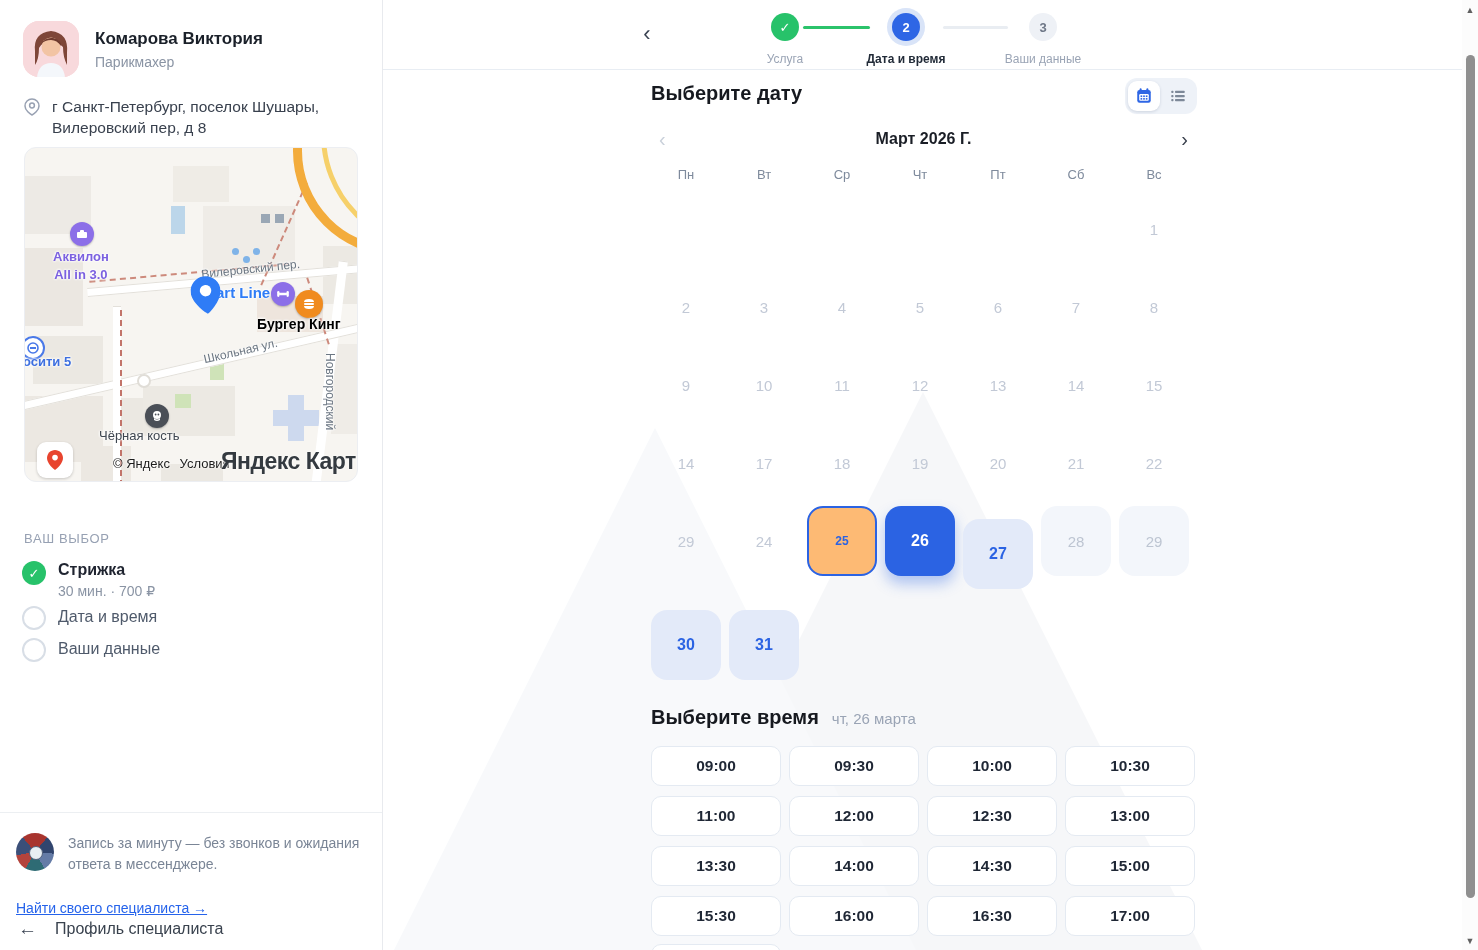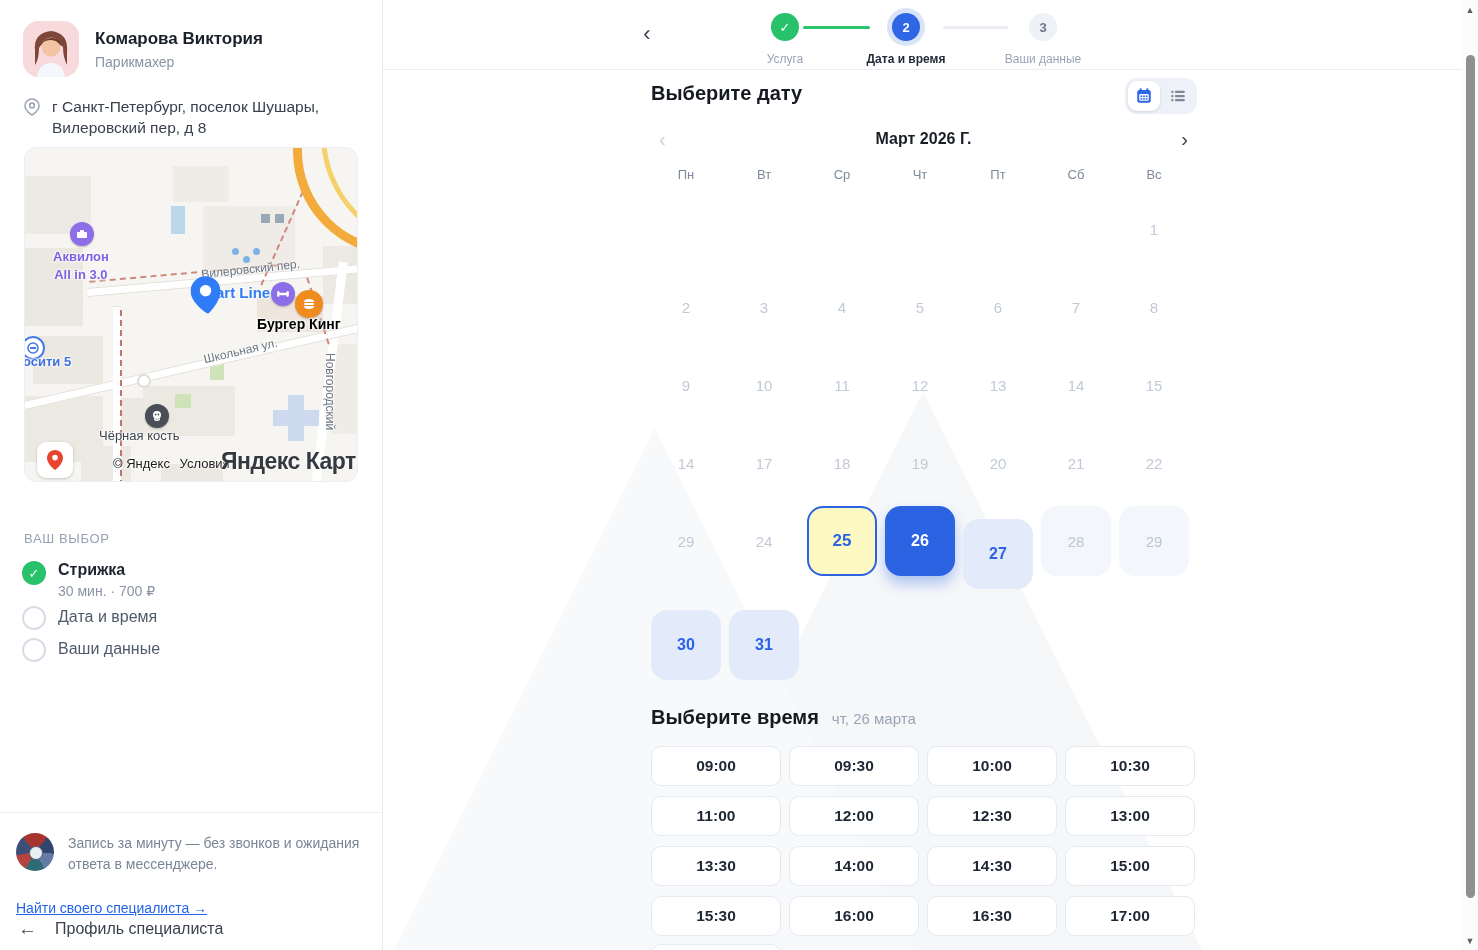--- a/index.html
+++ b/index.html
@@ -110,21 +110,21 @@
   .month-label { font-size:16px; font-weight:700; color:#1A1E26; }
 
   .weekdays { position:absolute; left:268px; top:167px; display:grid;
     grid-template-columns:repeat(7,70px); gap:8px; z-index:2; }
   .wd { text-align:center; font-size:13px; color:#7E8A9C; }
   .days { position:absolute; left:268px; top:194px; display:grid;
     grid-template-columns:repeat(7,70px); gap:8px; z-index:2; }
   .day { width:70px; height:70px; border-radius:16px; display:flex; align-items:center;
     justify-content:center; font-size:15px; color:#C2C9D6; }
   .day.empty { visibility:hidden; }
-  .day.outlined { background:#fef9c3; border:2px solid #2B63E3; color:#2B63E3; font-weight:700; font-size:17px; cursor:pointer; }
+  .day.outlined { background:#fdba74; border:2px solid #2B63E3; color:#2B63E3; font-weight:700; font-size:12px; cursor:pointer; }
   .day.selected { background:#2B63E3; color:#fff; font-weight:700; font-size:16px;
     box-shadow:0 8px 14px rgba(43,99,227,.35); cursor:pointer; }
   .day.available { background:#E3EAF9; color:#2B63E3; font-weight:700; font-size:16px; cursor:pointer;margin-top:13px; }
   .day.dimmed { background:#F3F6FB; color:#BDC5D2; }
 
   .note { position:absolute; left:268px; top:669px; font-size:14.5px; color:#8C96A8; z-index:2; }
   .time-header { position:absolute; left:268px; top:706px; display:flex; align-items:baseline; gap:13px; z-index:2; }
   .time-header h2 { font-size:20px; font-weight:700; color:#16191F; }
   .time-header span { font-size:15px; color:#9AA4B5; }
   .slots { position:absolute; left:268px; top:746px; display:grid;

